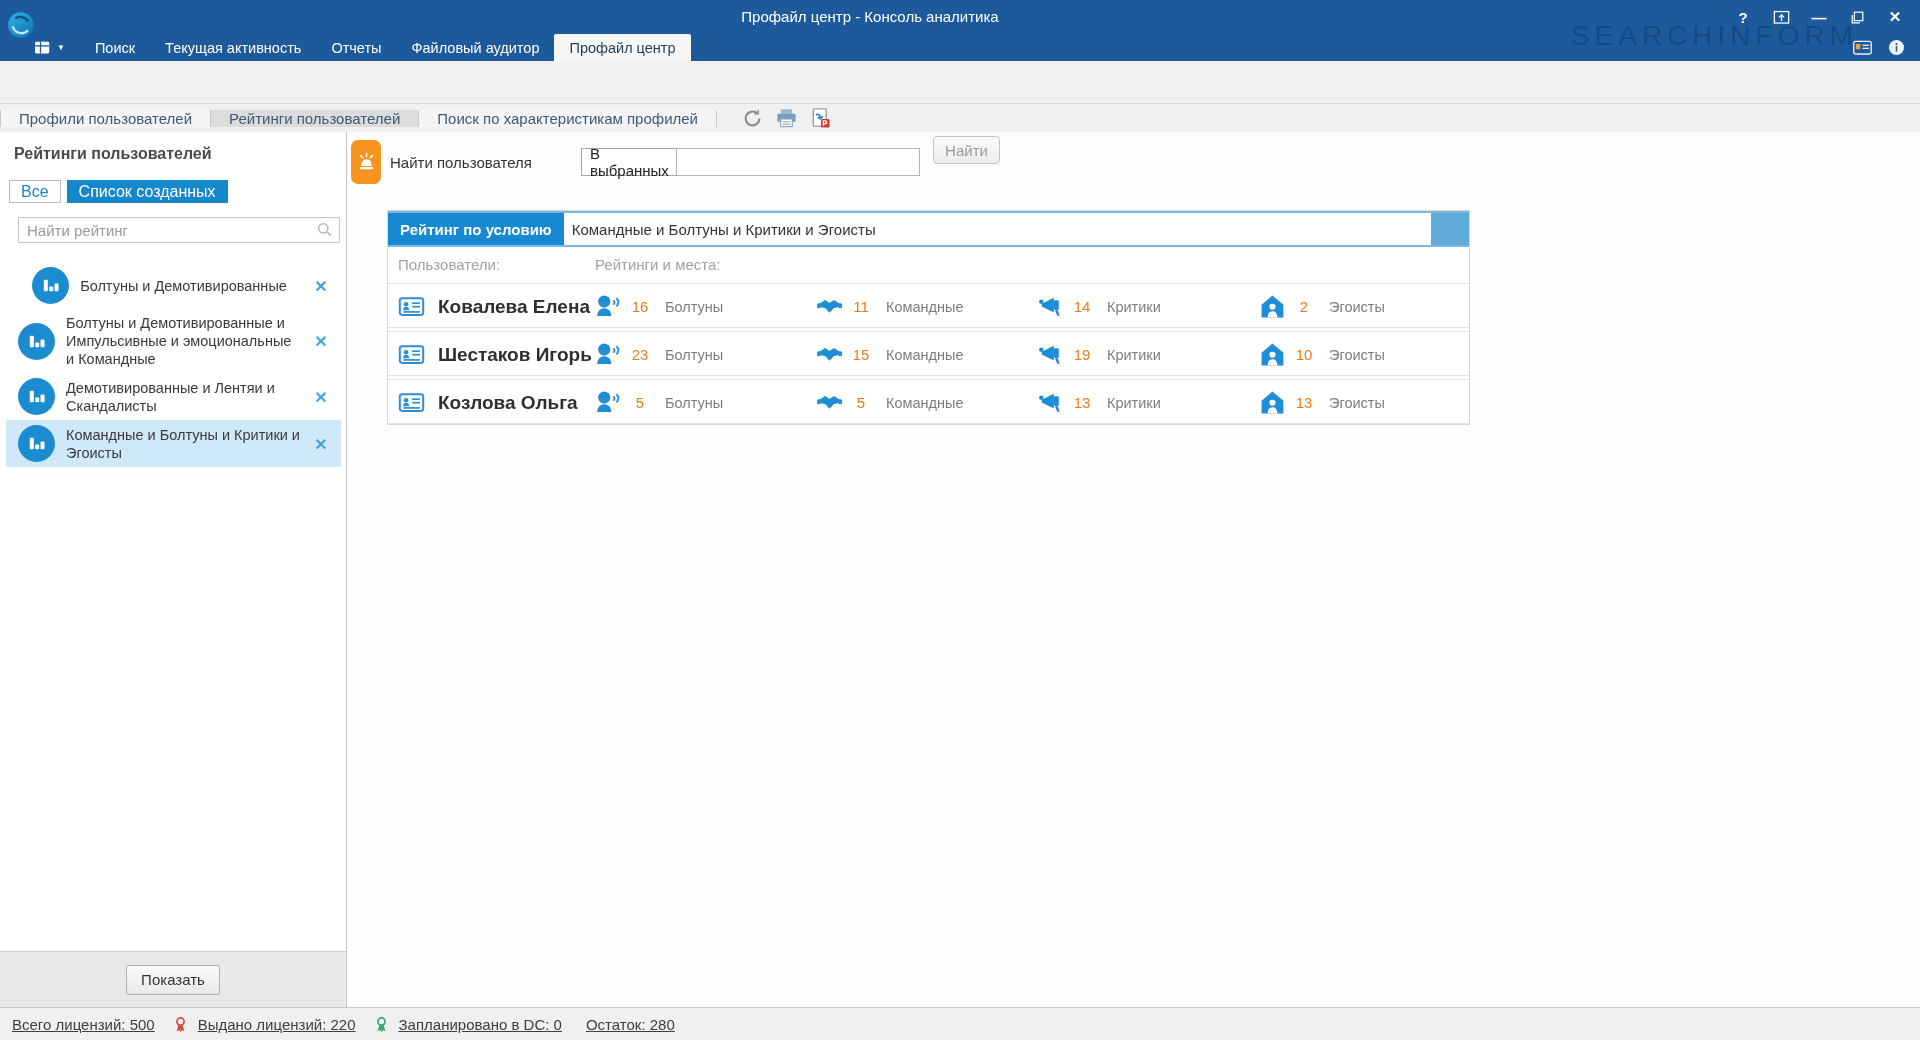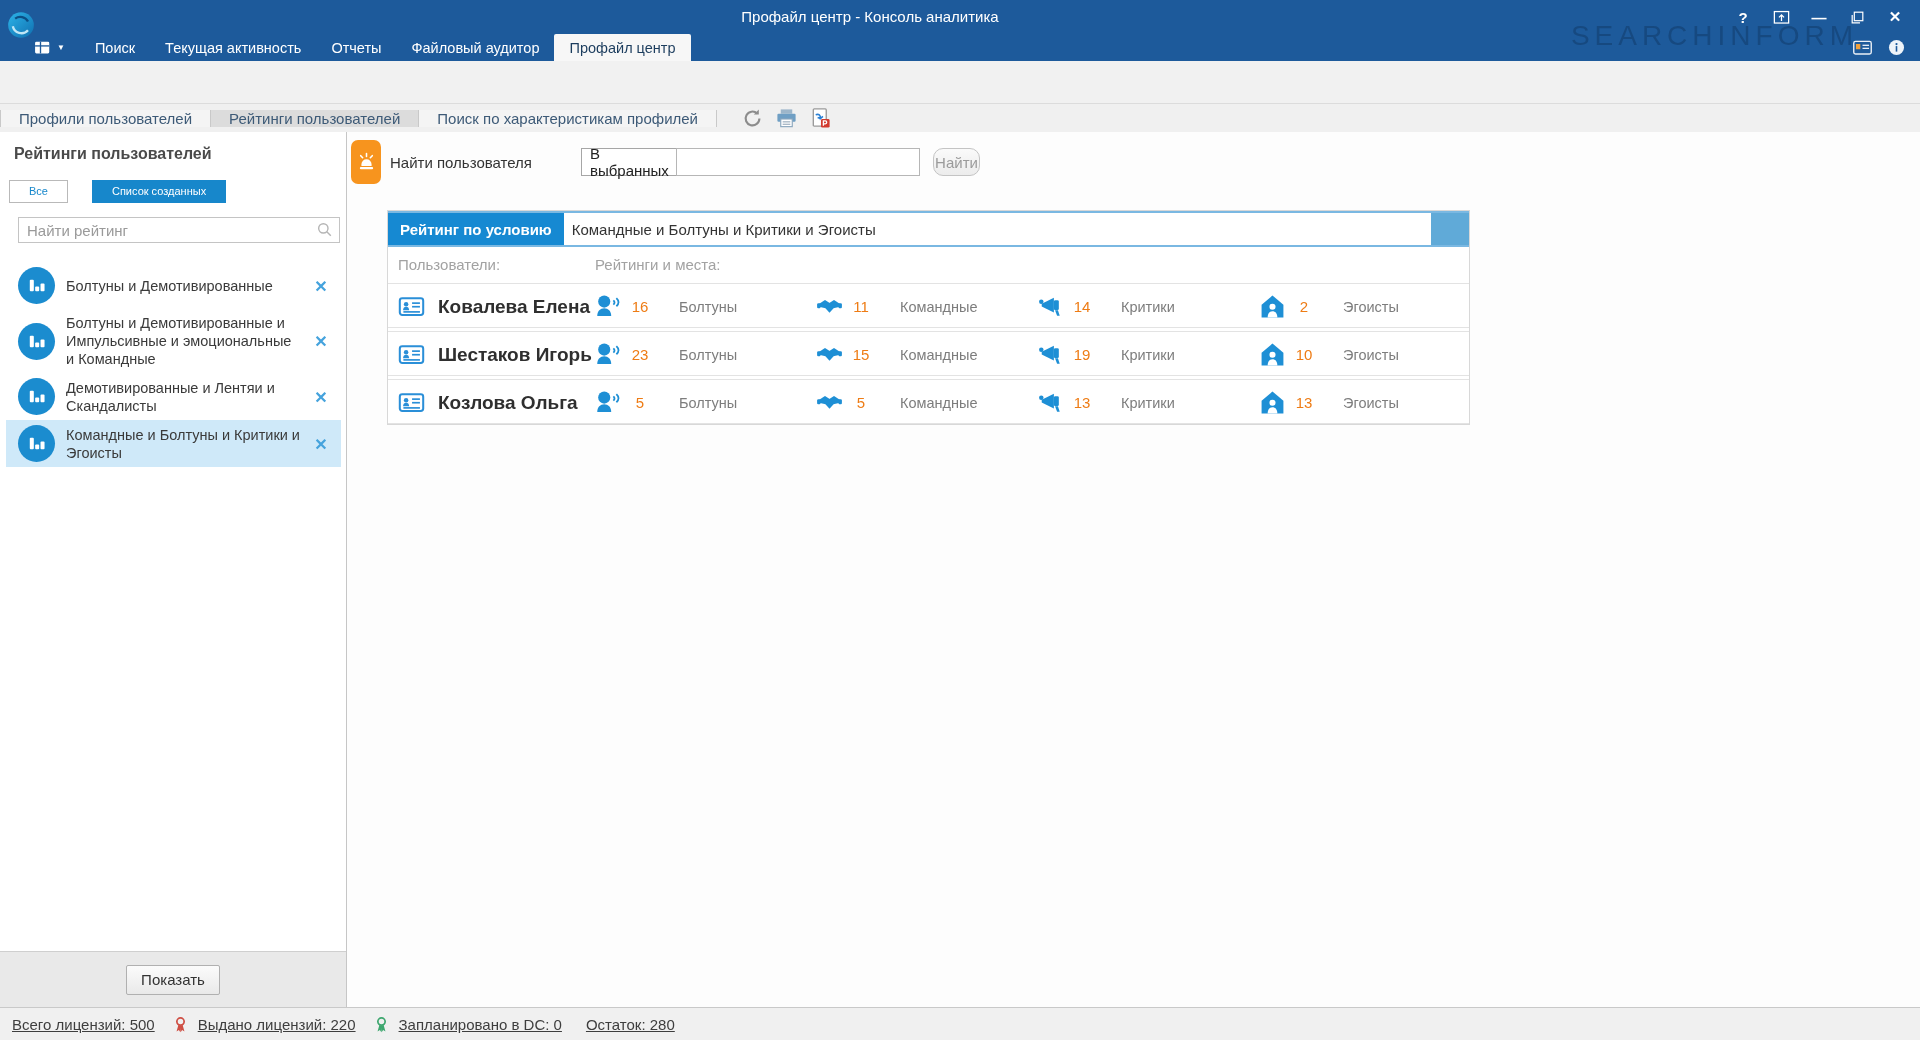--- a/index.html
+++ b/index.html
@@ -37,30 +37,30 @@
   .vtab:first-child { border-left:1px solid #c9c9c9; }
   .vtab.active { background:#dcdcdc; }
   .vt-sep { width:1px; background:#c9c9c9; margin-left:14px; }
   .vt-icon { width:26px; height:24px; display:flex; align-items:center; justify-content:center; margin-left:8px; }
 
   
   .sidebar { position:absolute; left:0; top:132px; width:347px; bottom:33px; background:#ffffff;
              border-right:1px solid #c6c6c6; }
   .sb-header { position:absolute; left:14px; top:13px; font-size:16px; font-weight:bold; color:#4a4a4a; }
   .sb-tabs { position:absolute; left:9px; top:48px; display:flex; }
-  .sb-tab { height:23px; line-height:21px; padding:0 19px; font-size:11px; border:1px solid #b9b9b9;
-            background:#fff; color:#1787cb; margin-right:24px; }
+  .sb-tab { height:23px; line-height:21px; padding:0 11px; font-size:16px; border:1px solid #b9b9b9;
+            background:#fff; color:#1787cb; margin-right:6px; }
   .sb-tab.active { background:#1787cb; color:#fff; border-color:#1787cb; }
   .sb-search { position:absolute; left:18px; top:85px; width:322px; height:26px; }
   .sb-search input { width:100%; height:100%; border:1px solid #c4c4c4; padding:0 28px 0 8px;
                      font-size:15px; color:#333; font-family:inherit; }
   .sb-search input::placeholder { color:#9a9a9a; opacity:1; }
   .sb-search .mag { position:absolute; right:5px; top:3px; width:20px; height:20px; }
   .sb-list { position:absolute; left:0; top:130px; width:347px; }
-  .sb-item { position:relative; display:flex; align-items:center; padding:5px 40px 5px 12px; min-height:46px; margin:0 6px; }
+  .sb-item { position:relative; display:flex; align-items:center; padding:5px 40px 5px 12px; min-height:46px; margin:0 6px;justify-content:center; }
   .sb-item.selected { background:#cfe9f9; }
   .rt-ic { flex:0 0 37px; width:37px; height:37px; border-radius:50%; background:#1b8ccf;
            display:flex; align-items:center; justify-content:center; margin-right:11px; }
   .sb-item .lbl { font-size:14.5px; line-height:18px; color:#3a3a3a; }
   .sb-x { position:absolute; right:10px; top:50%; transform:translateY(-50%); color:#45a3dd;
           font-size:16px; font-weight:bold; width:20px; text-align:center; cursor:default; }
   .sb-bottom { position:absolute; left:0; bottom:0; width:346px; height:56px; background:#e9e9e9;
                border-top:1px solid #cfcfcf; display:flex; align-items:center; justify-content:center; }
   .show-btn { width:94px; height:30px; background:linear-gradient(#fbfbfb,#e9e9e9); border:1px solid #b0b0b0;
               border-radius:2px; font-size:15px; color:#333; font-family:inherit; }
@@ -69,42 +69,42 @@
   .main { position:absolute; left:348px; top:132px; right:0; bottom:33px; background:#fdfdfd; }
   .alarm { position:absolute; left:3px; top:8px; width:30px; height:44px; border-radius:7px; background:#f7941e;
            display:flex; align-items:center; justify-content:center; }
   .us-label { position:absolute; left:42px; top:22px; font-size:15px; color:#333; }
   .us-select { position:absolute; left:209px; top:16px; width:115px; height:28px; border:1px solid #a6a6a6;
                background:#fff; display:flex; align-items:center; justify-content:space-between;
                padding:0 8px; font-size:15px; color:#222;margin-left:24px; }
   .us-select .caret { font-size:10px; color:#333; }
   .us-input { position:absolute; left:328px; top:16px; width:244px; height:28px; border:1px solid #b6b6b6;
               background:#fff; padding:0 8px; font-size:15px; font-family:inherit; }
-  .us-btn { position:absolute; left:585px; top:16px; width:47px; height:28px; background:linear-gradient(#fafafa,#ececec);
-            border:1px solid #c4c4c4; border-radius:10px; font-size:15px; color:#9b9b9b; font-family:inherit; }
+  .us-btn { position:absolute; left:585px; top:4px; width:67px; height:28px; background:linear-gradient(#fafafa,#ececec);
+            border:1px solid #c4c4c4; border-radius:4px; font-size:15px; color:#9b9b9b; font-family:inherit; }
 
   
   .panel { position:absolute; left:39px; top:78px; width:1083px; border:1px solid #d8d8d8; background:#fff; }
   .p-header { height:36px; background:#1689d2; border-top:2px solid #7ab8e2; border-bottom:2px solid #7ab8e2;
               display:flex; align-items:stretch; }
   .p-chip { display:flex; align-items:center; padding:0 12px; color:#fff; font-size:15px; font-weight:bold; white-space:nowrap; }
   .p-cond { flex:1; border:none; margin:0; padding:0 8px; font-size:15px; color:#333; font-family:inherit; }
   .p-endcap { width:38px; background:#60aad8; }
   .p-captions { position:relative; height:33px; font-size:15px; color:#a2a2a2; }
   .cap-users { position:absolute; left:10px; top:9px; }
   .cap-ratings { position:absolute; left:207px; top:9px; }
   .urow { position:relative; height:45px; border-top:1px solid #e3e3e3; border-bottom:1px solid #e3e3e3;
           margin-top:3px; display:flex; align-items:center; }
   .urow:first-of-type { margin-top:0; }
   .idc { position:absolute; left:10px; top:9px; width:27px; height:27px; }
   .uname { position:absolute; left:50px; top:12px; font-size:19px; font-weight:bold; color:#2f2f2f; }
   .rcell { position:absolute; top:0; height:45px; display:flex; align-items:center;text-align:center; }
   .rcell .ric { width:27px; height:27px; flex:0 0 27px; }
   .rcell .rval { margin-left:7px; font-size:15px; color:#ee7c15; min-width:22px; }
-  .rcell .rlbl { margin-left:28px; font-size:14.5px; color:#7d7d7d; }
+  .rcell .rlbl { margin-left:14px; font-size:14.5px; color:#7d7d7d; }
   .c0 { left:207px; } .c1 { left:428px; } .c2 { left:649px; } .c3 { left:871px; }
 
   
   .statusbar { position:absolute; left:0; bottom:0; width:1920px; height:33px; background:#f0f0f0;
                border-top:1px solid #c9c9c9; display:flex; align-items:center; padding-left:12px;
                font-size:15px; color:#3e3e3e; }
   .st-ic { width:19px; height:19px; margin:0 8px 0 16px; }
   .st-item { white-space:nowrap;text-decoration:underline; }
   .st-last { margin-left:24px; }
 

